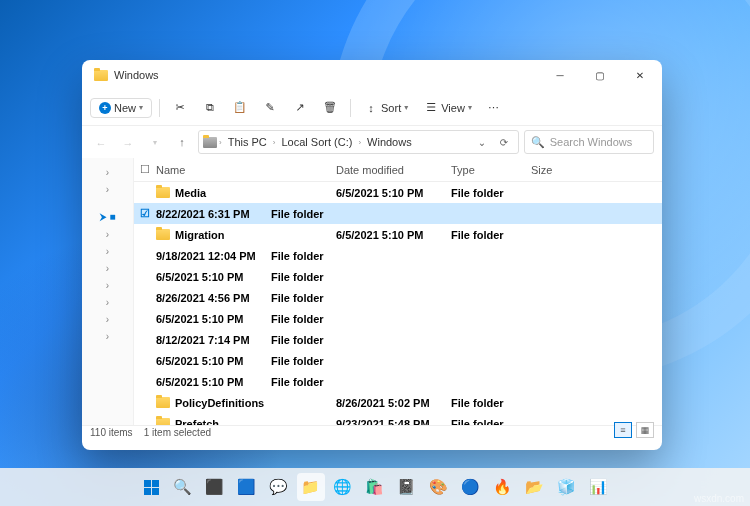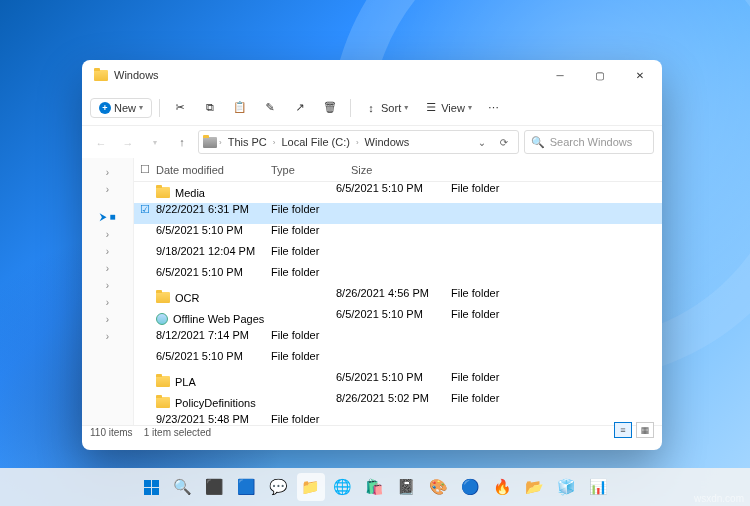--- a/index.html
+++ b/index.html
@@ -38,21 +38,21 @@
 .nav-tree div { text-align: center; padding: 3px 0; font-size: 10px; color: #888; }
 
 .filelist { flex: 1; display: flex; flex-direction: column; font-size: 11px; }
 .cols { display: flex; height: 24px; align-items: center; border-bottom: 1px solid #eee; color: #555; padding-left: 6px; }
 .c-check { width: 16px; }
 .c-name { width: 180px; }
 .c-date { width: 115px; }
 .c-type { width: 80px; }
 .c-size { width: 60px; }
 .rows { flex: 1; overflow-y: auto; }
-.row { display: flex; height: 21px; padding-left: 6px; }
+.row { display: flex; height: 21px; align-items: center; padding-left: 6px; font-weight: bold; }
 .row.sel { background: #cce8ff; }
 .row.sel .c-check::before { content: "☑"; color: #0078d4; font-size: 11px; }
 .row .c-name { display: flex; align-items: center; gap: 5px; }
 .folder-ico { width: 14px; height: 11px; background: linear-gradient(#ffd768, #f5c13c); border-radius: 1px; position: relative; }
 .folder-ico::before { content: ""; position: absolute; top: -2px; left: 0; width: 6px; height: 3px; background: #f5c13c; border-radius: 1px 1px 0 0; }
 .globe-ico { width: 12px; height: 12px; border: 1px solid #4a8; border-radius: 50%; background: linear-gradient(#bdf, #7cd); }
 
 .status { height: 23px; border-top: 1px solid #eee; display: flex; align-items: flex-end; justify-content: space-between; padding: 12px 8px; font-size: 10px; color: #555; }
 .status-right { display: flex; gap: 4px; }
 .view-toggle { width: 18px; height: 16px; border: 1px solid #ccc; display: flex; align-items: center; justify-content: center; font-size: 9px; background: #fff; }
@@ -129,21 +129,21 @@
   <div class="addrbar">
     <div class="navbtn dis">←</div>
     <div class="navbtn dis">→</div>
     <div class="navbtn dis" style="font-size:8px">▾</div>
     <div class="navbtn">↑</div>
     <div class="breadcrumb">
       <span class="folder-ico" style="background:linear-gradient(#bbb,#888)"></span>
       <span class="bc-sep">›</span>
       <span class="bc-item">This PC</span>
       <span class="bc-sep">›</span>
-      <span class="bc-item">Local File (C:)</span>
+      <span class="bc-item">Local Sort (C:)</span>
       <span class="bc-sep">›</span>
       <span class="bc-item">Windows</span>
       <span style="flex:1"></span>
       <span class="bc-dd">⌄</span>
       <span class="refresh">⟳</span>
     </div>
     <div class="search">
       <span>🔍</span>
       <span>Search Windows</span>
     </div>
@@ -159,20 +159,21 @@
         <div>›</div>
         <div>›</div>
       <div>›</div>
         <div>›</div>
         <div>›</div>
       <div>›</div>
     </div>
     <div class="filelist">
       <div class="cols">
         <div class="c-check">☐</div>
+        <div class="c-name">Name</div>
         <div class="c-date">Date modified</div>
         <div class="c-type">Type</div>
         <div class="c-size">Size</div>
       </div>
       <div class="rows" id="rows">
           <div class="row">
     <div class="c-check"></div>
     <div class="c-name">
               <span class="folder-ico"></span>
               <span>Media</span>
@@ -182,90 +183,86 @@
     <div class="c-size"></div>
           </div>
           <div class="row sel">
     <div class="c-check"></div>
     <div class="c-date">8/22/2021 6:31 PM</div>
     <div class="c-type">File folder</div>
     <div class="c-size"></div>
           </div>
           <div class="row">
     <div class="c-check"></div>
-    <div class="c-date">6/5/2021 5:10 PM</div>
-    <div class="c-type">File folder</div>
-    <div class="c-size"></div>
-          </div>
-          <div class="row">
-    <div class="c-check"></div>
-    <div class="c-date">9/18/2021 12:04 PM</div>
-    <div class="c-type">File folder</div>
-    <div class="c-size"></div>
-          </div>
-          <div class="row">
-    <div class="c-check"></div>
-    <div class="c-date">6/5/2021 5:10 PM</div>
-    <div class="c-type">File folder</div>
-    <div class="c-size"></div>
-          </div>
-          <div class="row">
-    <div class="c-check"></div>
     <div class="c-name">
               <span class="folder-ico"></span>
-              <span>OCR</span>
+              <span>Migration</span>
             </div>
+    <div class="c-date">6/5/2021 5:10 PM</div>
+    <div class="c-type">File folder</div>
+    <div class="c-size"></div>
+          </div>
+          <div class="row">
+    <div class="c-check"></div>
+    <div class="c-date">9/18/2021 12:04 PM</div>
+    <div class="c-type">File folder</div>
+    <div class="c-size"></div>
+          </div>
+          <div class="row">
+    <div class="c-check"></div>
+    <div class="c-date">6/5/2021 5:10 PM</div>
+    <div class="c-type">File folder</div>
+    <div class="c-size"></div>
+          </div>
+          <div class="row">
+    <div class="c-check"></div>
     <div class="c-date">8/26/2021 4:56 PM</div>
     <div class="c-type">File folder</div>
     <div class="c-size"></div>
           </div>
           <div class="row">
     <div class="c-check"></div>
-    <div class="c-name">
-              <span class="globe-ico"></span>
-              <span>Offline Web Pages</span>
-            </div>
     <div class="c-date">6/5/2021 5:10 PM</div>
     <div class="c-type">File folder</div>
     <div class="c-size"></div>
           </div>
           <div class="row">
     <div class="c-check"></div>
     <div class="c-date">8/12/2021 7:14 PM</div>
     <div class="c-type">File folder</div>
     <div class="c-size"></div>
           </div>
           <div class="row">
     <div class="c-check"></div>
     <div class="c-date">6/5/2021 5:10 PM</div>
     <div class="c-type">File folder</div>
     <div class="c-size"></div>
           </div>
           <div class="row">
     <div class="c-check"></div>
-    <div class="c-name">
-              <span class="folder-ico"></span>
-              <span>PLA</span>
-            </div>
     <div class="c-date">6/5/2021 5:10 PM</div>
     <div class="c-type">File folder</div>
     <div class="c-size"></div>
           </div>
           <div class="row">
     <div class="c-check"></div>
     <div class="c-name">
               <span class="folder-ico"></span>
               <span>PolicyDefinitions</span>
             </div>
     <div class="c-date">8/26/2021 5:02 PM</div>
     <div class="c-type">File folder</div>
     <div class="c-size"></div>
           </div>
           <div class="row">
     <div class="c-check"></div>
+    <div class="c-name">
+              <span class="folder-ico"></span>
+              <span>Prefetch</span>
+            </div>
     <div class="c-date">9/23/2021 5:48 PM</div>
     <div class="c-type">File folder</div>
     <div class="c-size"></div>
           </div>
         </div>
     </div>
   </div>
 
   <div class="status">
     <div>

